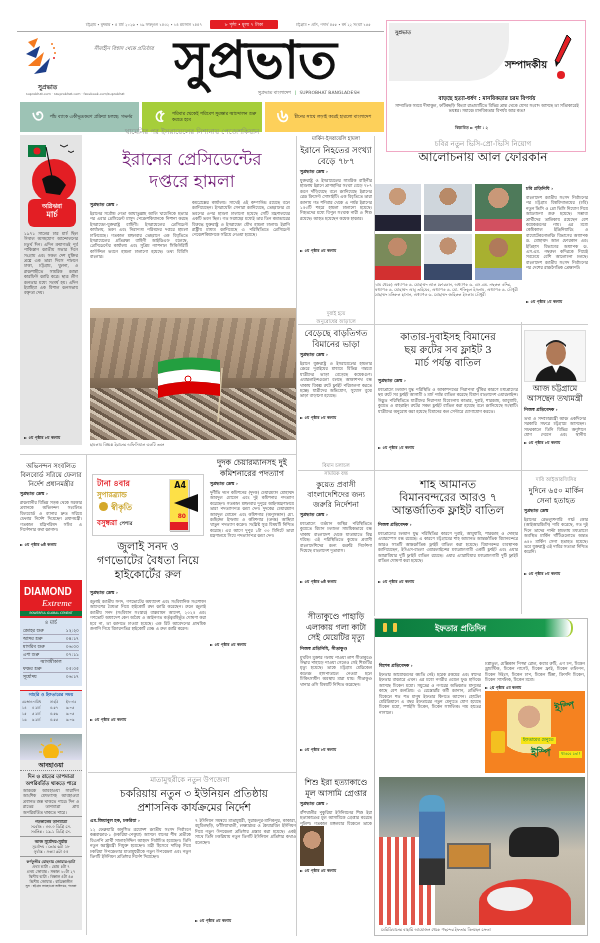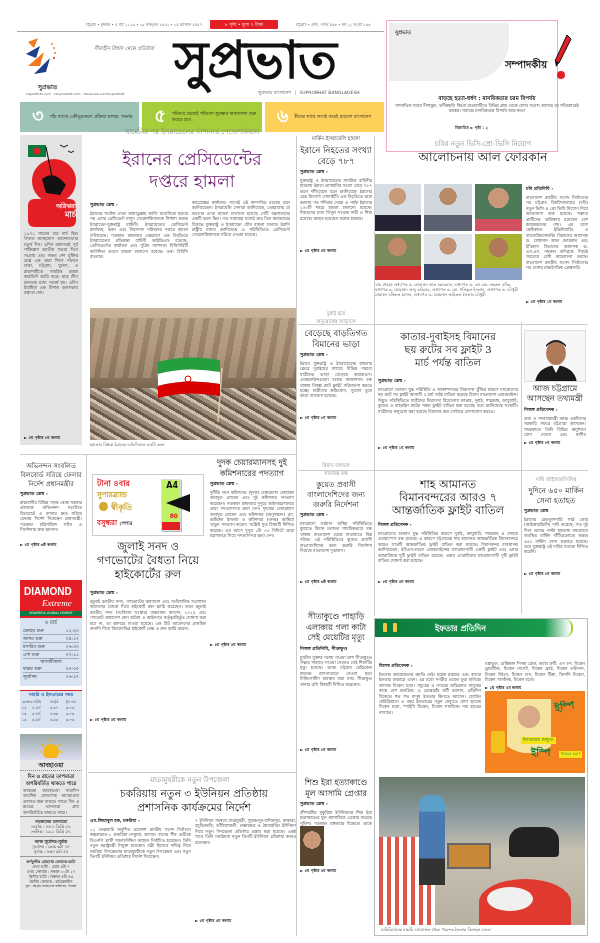--- a/index.html
+++ b/index.html
@@ -40,21 +40,21 @@
 
   <div class="abs" style="left:94px;top:45px;font-size:5px;color:#555;font-style:italic">সীমাহীন বিশ্বাস থেকে প্রতিষ্ঠার</div>
   <div class="abs hl" style="left:160px;top:30px;width:190px;font-size:52px;font-weight:bold;line-height:60px;color:#111;letter-spacing:-1px">সুপ্রভাত</div>
   <div class="abs" style="left:258px;top:90px;font-size:4.5px;color:#555;white-space:nowrap">
     <span>সুপ্রভাত বাংলাদেশ</span>
     <span style="color:#2e9b3c;margin:0 2px">|</span>
     <span>SUPROBHAT BANGLADESH</span>
   </div>
 </div>
 
-<div class="abs" style="left:386px;top:20px;width:172px;height:132px;border:1px solid #f0a8c4">
+<div class="abs" style="left:386px;top:20px;width:200px;height:132px;border:1px solid #f0a8c4">
   <div class="abs" style="left:2px;top:2px;width:120px;height:58px;background:#eee;border-radius:0 0 40px 0"></div>
   <div class="abs" style="left:8px;top:8px;font-size:5px;font-weight:bold;color:#333">সুপ্রভাত</div>
   <svg class="abs" style="left:160px;top:10px" width="26" height="36" viewBox="0 0 26 36">
     <path d="M8 30 L20 4 L24 8 L12 32 Z" fill="#e31e24" stroke="#111" stroke-width="1"></path>
     <path d="M8 30 L12 32 L9 36 Z" fill="#111"></path>
   </svg>
   <div class="abs" style="left:118px;top:36px;font-size:10px;font-weight:bold;color:#111">সম্পাদকীয়</div>
   <div class="abs" style="left:170px;top:50px;width:8px;height:8px;border-radius:50%;background:#e31e24"></div>
   <div class="abs" style="left:6px;top:74px;width:188px;font-size:5.5px;font-weight:bold;color:#111;text-align:center">বাড়ছে হত্যা-ধর্ষণ : মানবিকতার চরম বিপর্যয়</div>
   <div class="abs tiny" style="left:6px;top:82px;width:188px;text-align:center">সাম্প্রতিক সময়ে দীঘাকুল, ফটিকছড়ি কিংবা রাঙামাটিতে বিভিন্ন প্রান্ত থেকে যেসব সংবাদ আসছে তা সত্যিকারেই ভয়ঙ্কর। সমাজে মানবিকতার বিপর্যয় আর কত?</div>
@@ -79,21 +79,21 @@
 <div class="abs" style="left:20px;top:135px;width:62px;height:310px;background:#e4e4e4">
   <svg class="abs" style="left:4px;top:4px" width="56" height="64" viewBox="0 0 56 64">
     <circle cx="30" cy="42" r="22" fill="#e31e24"></circle>
     <rect x="4" y="6" width="18" height="12" fill="#0b7a3e"></rect>
     <circle cx="13" cy="12" r="3.5" fill="#e31e24"></circle>
     <line x1="22" y1="8" x2="30" y2="48" stroke="#111" stroke-width="1.2"></line>
     <path d="M18 40 Q30 30 42 46 L36 56 L22 54 Z" fill="#111"></path>
     <path d="M36 6 l4 2 l4 -2" stroke="#111" fill="none"></path>
     <path d="M44 12 l3 1.5 l3 -1.5" stroke="#111" fill="none"></path>
   </svg>
-  <div class="abs" style="left:8px;top:64px;width:48px;height:28px;background:#e31e24;border-radius:6px;color:#fff;text-align:right;font-size:6px;line-height:9px;font-weight:bold;padding-top:2px">
+  <div class="abs" style="left:8px;top:64px;width:48px;height:28px;background:#e31e24;border-radius:6px;color:#fff;text-align:center;font-size:6px;line-height:9px;font-weight:bold;padding-top:2px">
     <div>অগ্নিঝরা</div>
     <div style="font-size:8px">মার্চ</div>
   </div>
   <div class="abs tiny" style="left:4px;top:96px;width:54px;height:196px;overflow:hidden">১৯৭১ সালের চার মার্চ ছিল উত্তাল অসহযোগ আন্দোলনের চতুর্থ দিন। এদিন ক্রমাগতই পূর্ব পাকিস্তান জাতীয় সভার দিনে সংগ্রাম এবং সকল দেশ মুক্তির প্রশ্নে এক তারা দিবস পালনে ঢাকা, চট্টগ্রাম, খুলনা, ও রাজশাহীতে সামরিক জান্তা কারফিউ জারি করে। ছাত্র লীগ জনতার মধ্যে সংঘর্ষ হয়। এদিন ইয়াহিয়া এক বিশাল জনসভায় বক্তৃতা দেয়।</div>
   <div class="abs more" style="left:4px;top:298px">► ৫ম পৃষ্ঠার ৮ম কলাম</div>
 </div>
 
 <div class="abs kicker" style="left:92px;top:128px;width:200px">খামেনির পর ইসরায়েলের নিশানায় পেজেশকিয়ান</div>
 <div class="abs hl" style="left:90px;top:148px;width:204px;color:#701a75;font-size:17px;line-height:22px">
   <div>ইরানের প্রেসিডেন্টের</div>
@@ -195,21 +195,21 @@
 
 <div class="abs" style="left:92px;top:474px;width:112px;height:62px;border:1px solid #ccc;background:#fff">
   <div class="abs" style="left:4px;top:2px;font-size:8px;font-weight:bold;color:#e31e24">টানা ৪বার</div>
   <div class="abs" style="left:4px;top:14px;font-size:7px;font-weight:bold;color:#c9a227">সুপারব্র্যান্ড</div>
   <div class="abs" style="left:6px;top:27px;width:9px;height:9px;border-radius:50%;background:#d4a82a"></div>
   <div class="abs" style="left:18px;top:26px;font-size:8px;font-weight:bold;color:#c9a227">স্বীকৃতি</div>
   <div class="abs" style="left:4px;top:42px;font-size:7px;color:#e31e24;font-weight:bold">
     <span>বসুন্ধরা</span>
     <span style="color:#333;font-size:5px">পেপার</span>
   </div>
-  <div class="abs" style="left:68px;top:4px;width:20px;height:52px;background:#bef264;border:1px solid #ddd;box-shadow:1px 1px 0 #bbb">
+  <div class="abs" style="left:76px;top:4px;width:20px;height:52px;background:#fde047;border:1px solid #ddd;box-shadow:1px 1px 0 #bbb">
     <div class="abs" style="right:2px;top:1px;font-size:8px;font-weight:bold;color:#111">A4</div>
     <div class="abs" style="left:4px;top:14px;width:24px;height:18px;background:#111;clip-path:polygon(0 50%,100% 0,100% 100%)"></div>
     <div class="abs" style="right:2px;top:32px;font-size:6px;color:#e31e24;font-weight:bold">80</div>
     <div class="abs" style="left:0;bottom:0;width:100%;height:8px;background:#e31e24"></div>
   </div>
 </div>
 
 <div class="abs" style="left:210px;top:458px;width:84px">
   <div class="hl" style="font-size:8px;line-height:10.5px">দুদক চেয়ারম্যানসহ দুই কমিশনারের পদত্যাগ</div>
   <div class="byline">সুপ্রভাত ডেস্ক ›</div>

